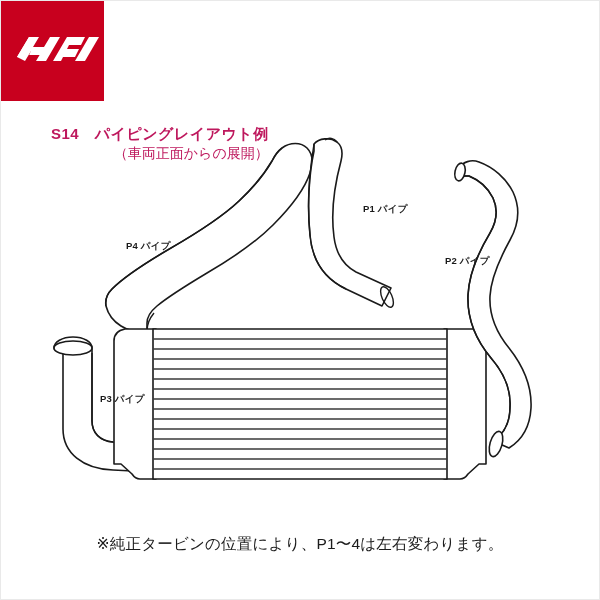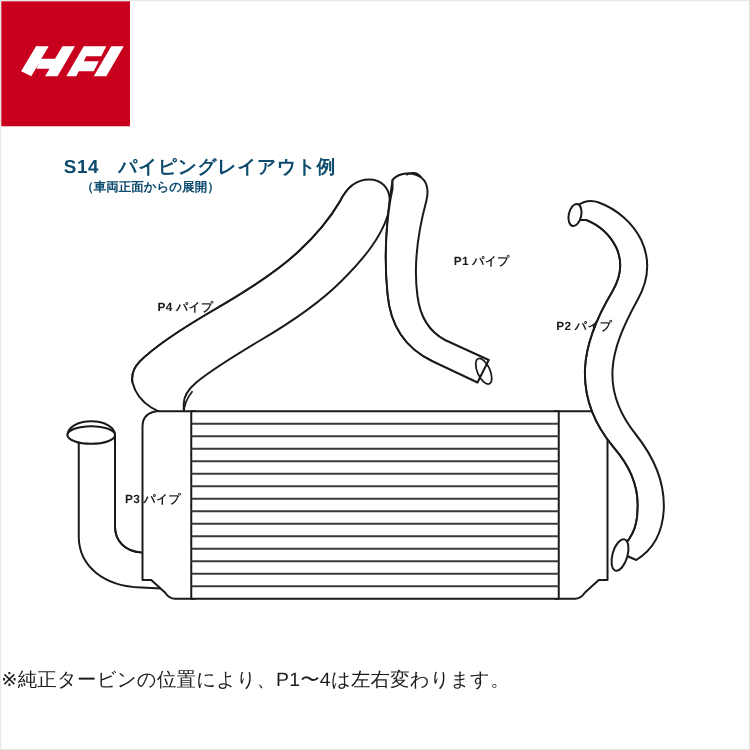--- a/index.html
+++ b/index.html
@@ -25,35 +25,36 @@
     height: 100px;
     background: #c8001e;
     overflow: hidden;
   }
   #brand-logo svg { display: block; }
 
   .title-block {
     position: absolute;
     left: 50px;
     top: 124px;
-    color: #0c4a6e;
+    color: #be185d;
   }
   .title-main {
     font-size: 15px;
     font-weight: bold;
     letter-spacing: 0.5px;
     white-space: nowrap;
     line-height: 1.25;
   }
   .title-sub {
-    font-size: 10px;
-    font-weight: bold;
+    font-size: 14px;
+    font-weight: normal;
     white-space: nowrap;
     line-height: 1.3;
     padding-left: 14px;
+    text-align: right;
   }
 
   .pipe-label {
     position: absolute;
     font-size: 9.5px;
     font-weight: bold;
     color: #1a1a1a;
     white-space: nowrap;
     letter-spacing: 0.2px;
     margin-top: 12px;
@@ -61,21 +62,21 @@
   #label-p4 { left: 125px; top: 227px; }
   #label-p1 { left: 362px; top: 190px; }
   #label-p2 { left: 444px; top: 242px; }
   #label-p3 { left: 99px; top: 380px; }
 
   #footnote {
     position: absolute;
     left: 0;
     right: 0;
     top: 533px;
-    text-align: left;
+    text-align: center;
     font-size: 15.5px;
     color: #1c1c1c;
     letter-spacing: 0.2px;
     white-space: nowrap;
   }
 
   #artwork {
     position: absolute;
     left: 0;
     top: 0;

